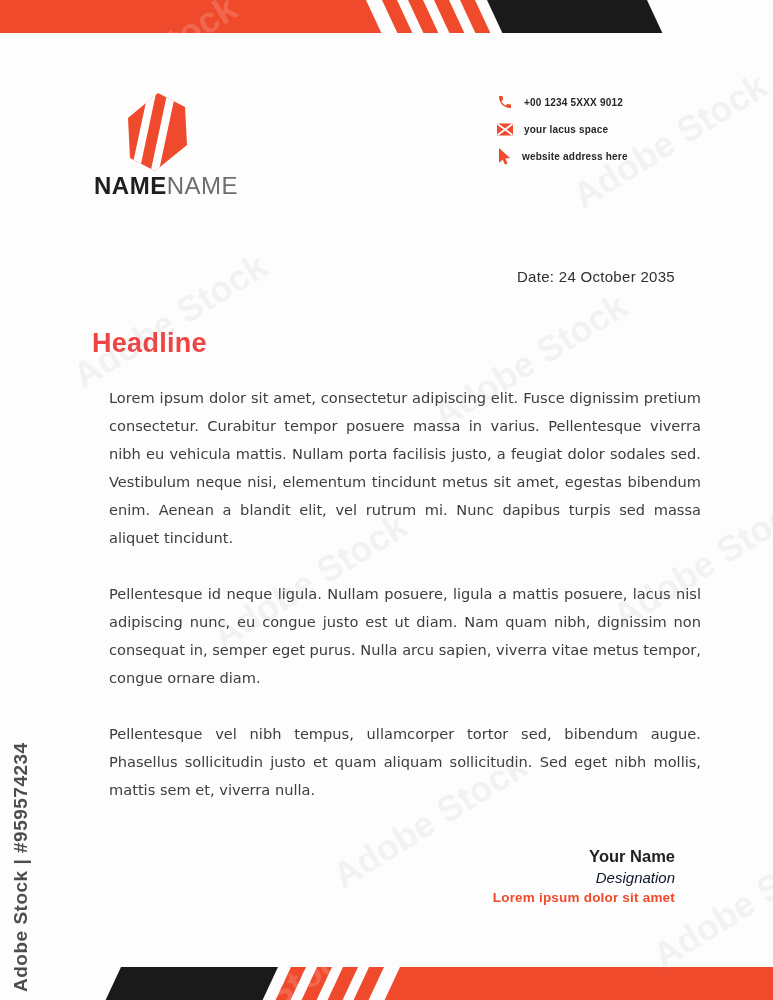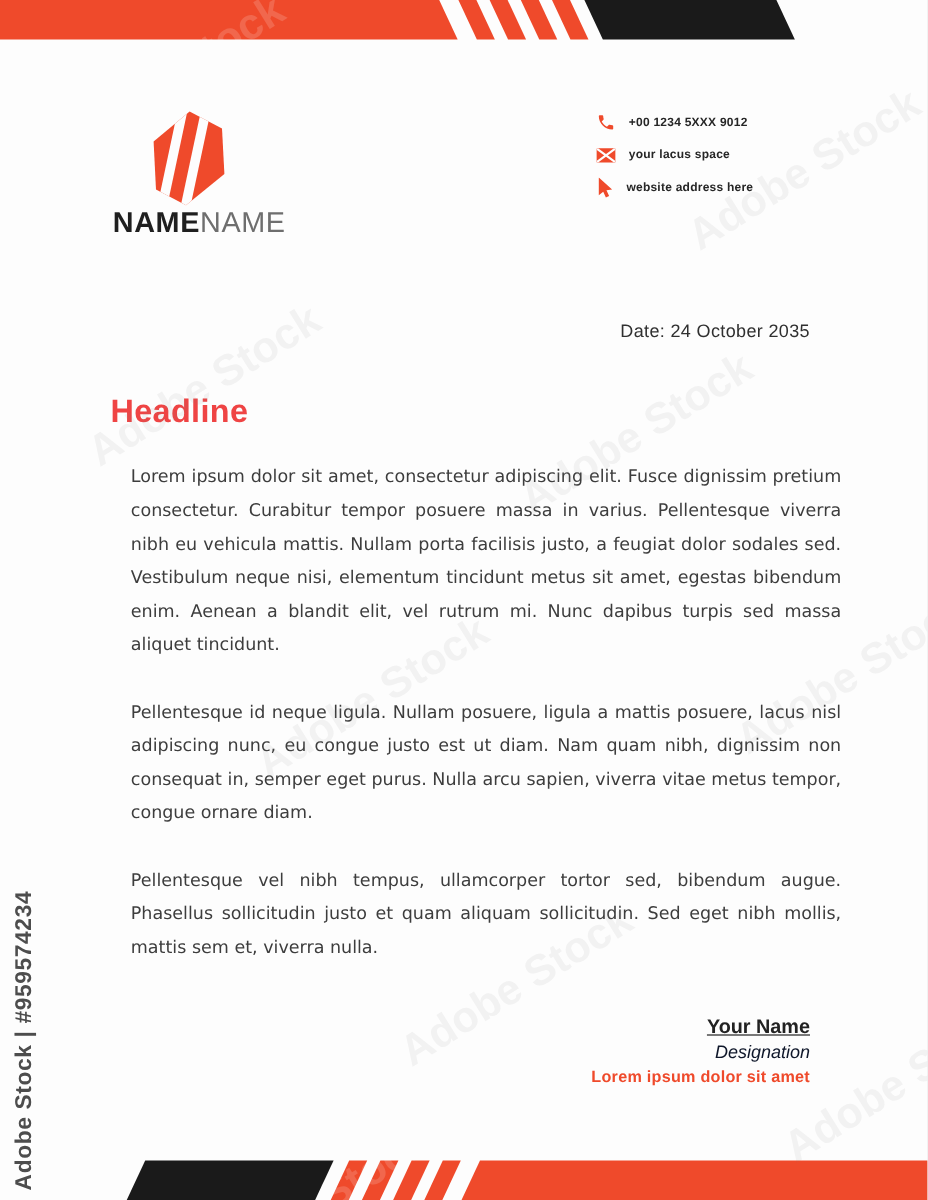--- a/index.html
+++ b/index.html
@@ -38,21 +38,21 @@
   }
   .body-copy{position:absolute;left:92px;top:384px;width:592px;margin-left:17px;}
   .body-copy p{
     margin:0 0 28px 0;
     font-family:"DejaVu Sans","Liberation Sans",sans-serif;
     font-size:14.6px;line-height:28px;color:#3D3D3D;
     text-align:justify;
   }
   
   .signature{position:absolute;right:98px;top:846px;text-align:right;}
-  .sig-name{font-size:16.5px;font-weight:700;color:#222;line-height:21px;text-decoration:underline;}
+  .sig-name{font-size:16.5px;font-weight:700;color:#222;line-height:21px;}
   .sig-designation{font-size:15px;font-style:italic;color:#0f172a;line-height:21px;}
   .sig-tagline{font-size:13.5px;font-weight:700;color:#EF4A2B;line-height:20px;letter-spacing:.2px;padding-left:36px;}
   
   .wm-side{
     position:absolute;left:10px;top:992px;
     transform:rotate(-90deg);transform-origin:0 0;
     font-size:19px;font-weight:700;color:#4D4D4D;white-space:nowrap;
     text-shadow:0 0 3px #fff,0 0 6px #fff,1px 1px 2px #fff;
     letter-spacing:.5px;
   }

